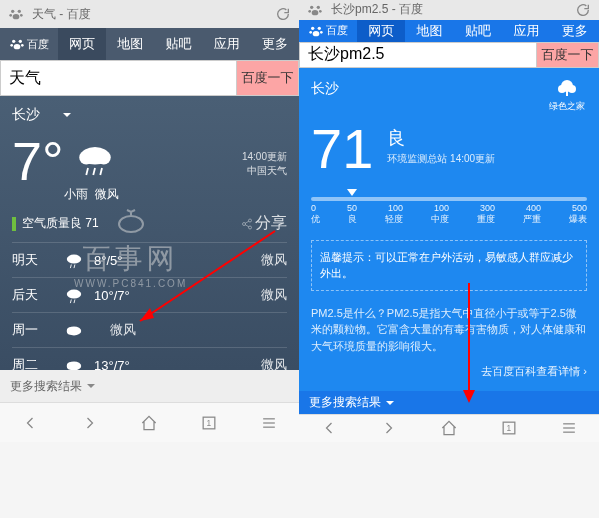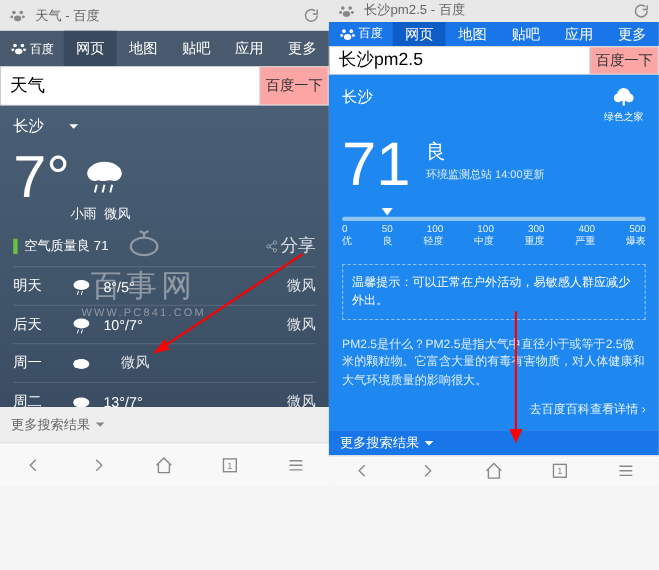--- a/index.html
+++ b/index.html
@@ -106,20 +106,24 @@
     <input class="sinput" value="天气" style="">
     <div class="sbtn">百度一下</div>
   </div>
   <div class="wbody">
     <div class="city">
         <span>长沙</span> 
         <svg width="10" height="10" fill="#fff" viewBox="0 0 10 10">
           <path d="M1 3l4 4 4-4z"></path>
         </svg>
       </div>
+    <div class="upd">
+        <div>14:00更新</div>
+        <div>中国天气</div>
+      </div>
     <div class="temp-row">
       <span class="temp">7°</span>
       <svg class="wicon" viewBox="0 0 48 48" fill="#fff">
           <ellipse cx="24" cy="18" rx="16" ry="10"></ellipse>
           <circle cx="14" cy="20" r="8"></circle>
           <circle cx="34" cy="20" r="8"></circle>
           <line x1="16" y1="32" x2="14" y2="40" stroke="#fff" stroke-width="2"></line>
           <line x1="24" y1="32" x2="22" y2="40" stroke="#fff" stroke-width="2"></line>
           <line x1="32" y1="32" x2="30" y2="40" stroke="#fff" stroke-width="2"></line>
         </svg>

